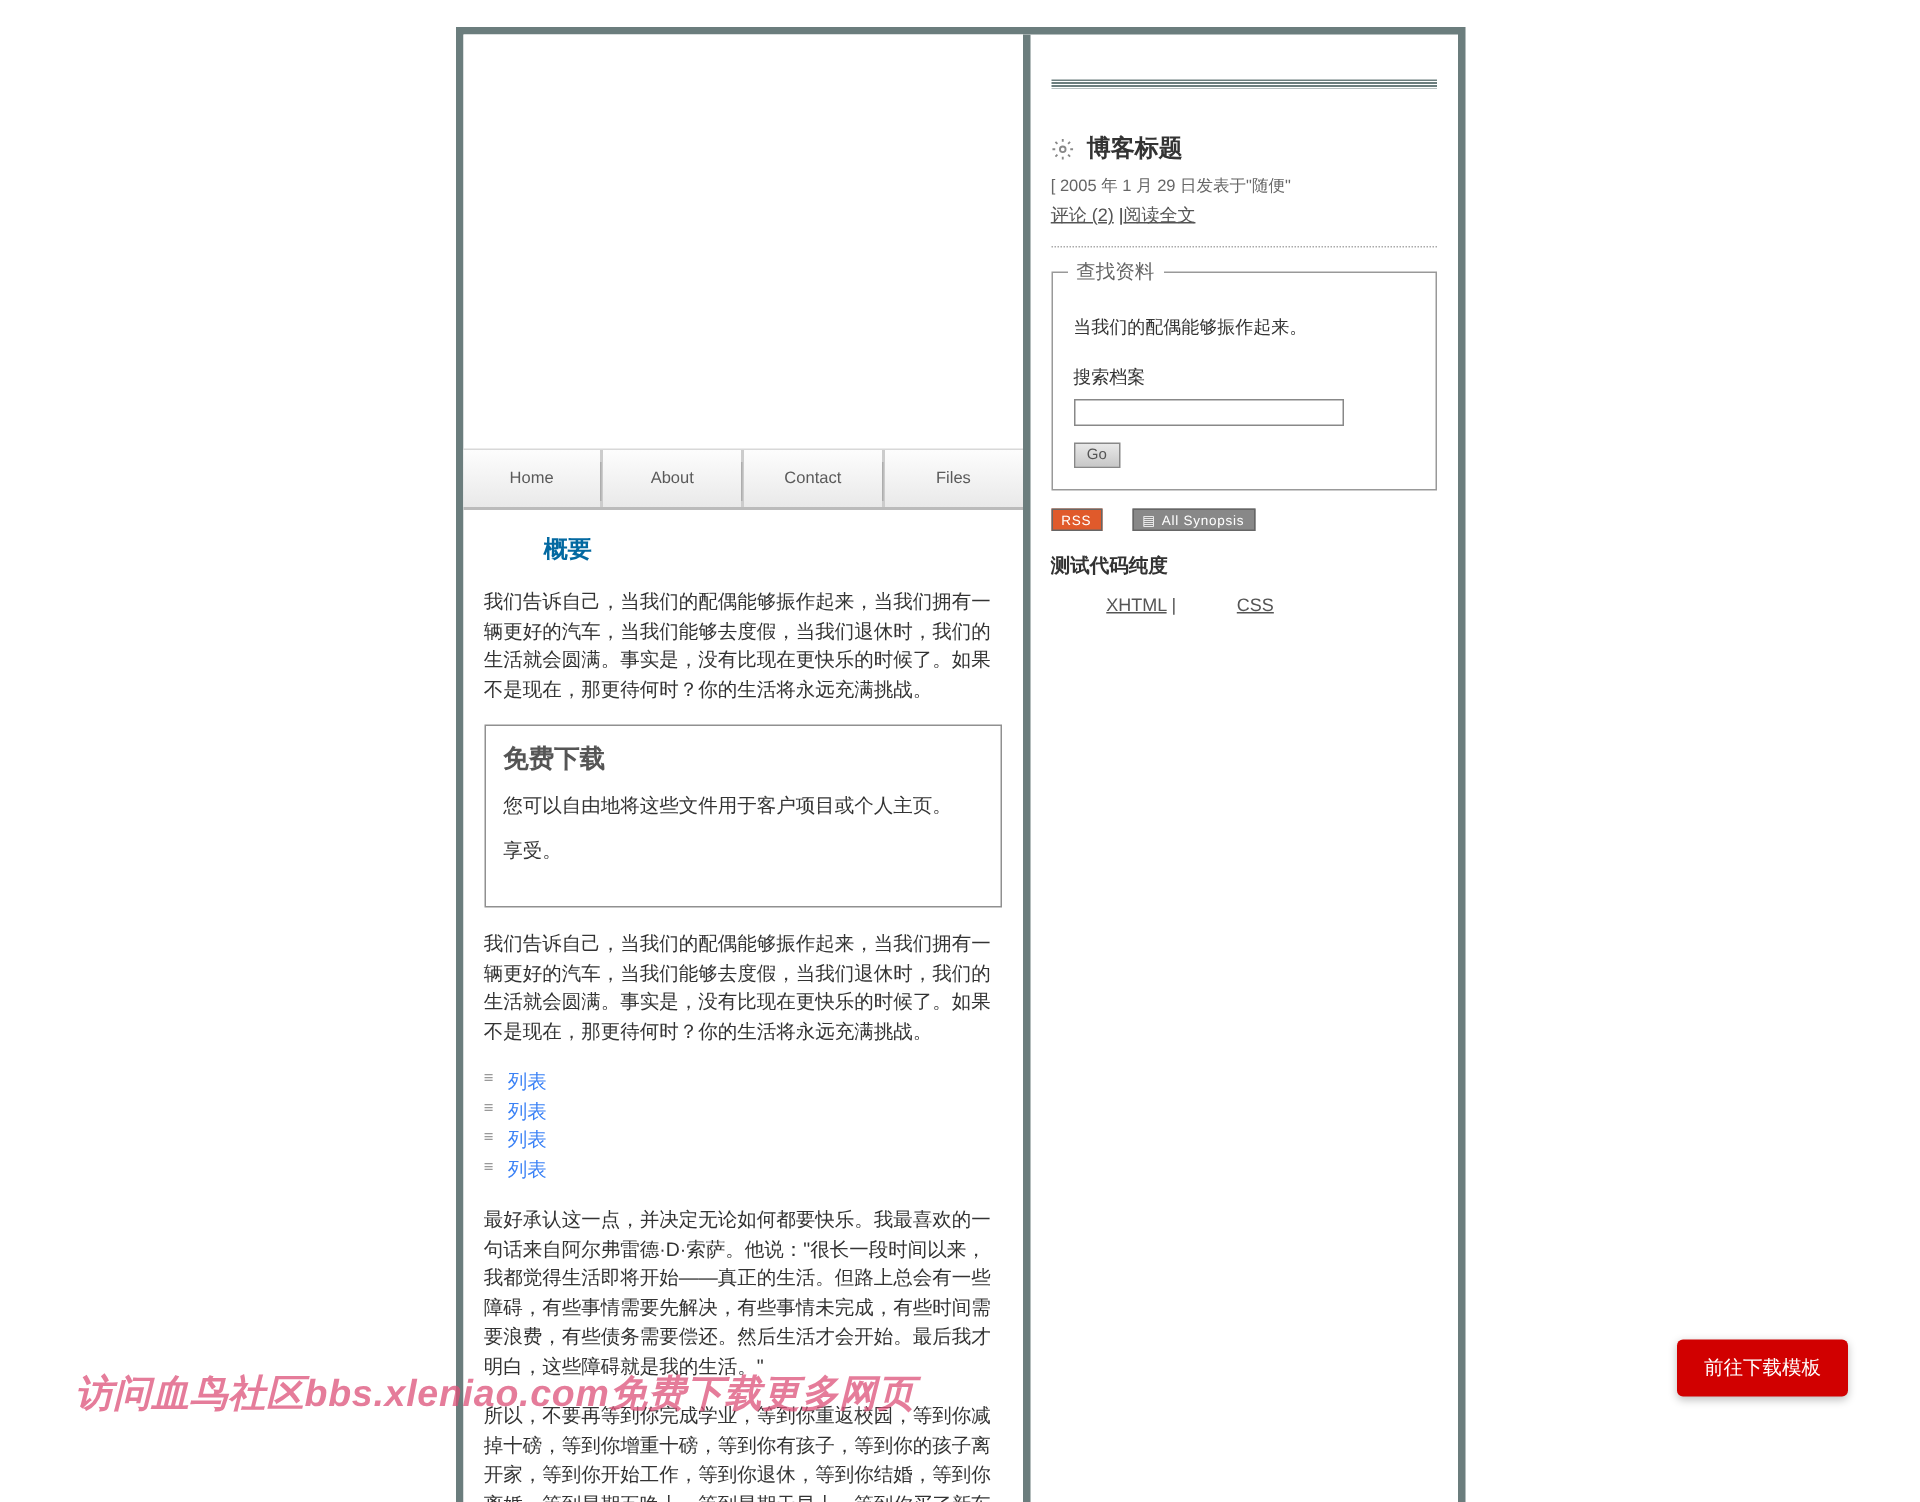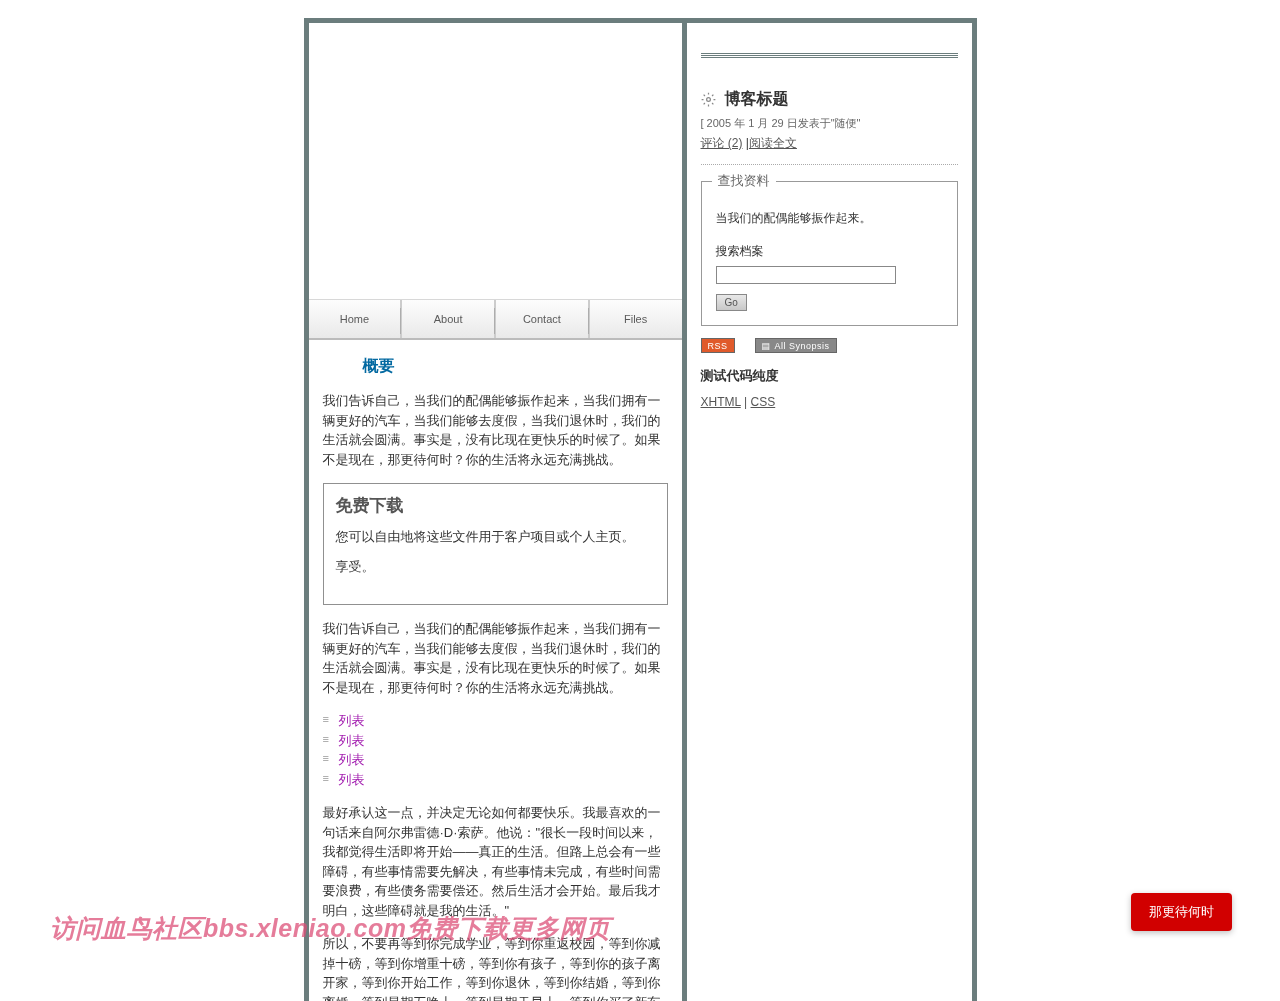--- a/index.html
+++ b/index.html
@@ -74,21 +74,21 @@
   font-size: 17px;
   font-weight: bold;
   color: #555;
   margin-bottom: 10px;
 }
 .download-box p { margin-bottom: 10px; }
 .download-box p:last-child { margin-bottom: 16px; }
 ul.bullets { list-style: none; margin: 0 0 14px 0; }
 ul.bullets li {
   font-size: 13px;
-  color: #a21caf;
+  color: #3b82f6;
   line-height: 1.5;
   position: relative;
   padding-left: 16px;
 }
 ul.bullets li::before {
   content: "≡";
   position: absolute;
   left: 0;
   color: #999;
   font-size: 11px;
@@ -226,20 +226,21 @@
   color: #333;
   margin-bottom: 10px;
 }
 .validate-links {
   font-size: 12px;
   color: #555;
 }
 .validate-links a {
   color: #555;
   text-decoration: underline;
+  margin-left: 37px;
 }
 .watermark {
   position: fixed;
   bottom: 56px;
   left: 50px;
   font-size: 25px;
   font-weight: bold;
   font-style: italic;
   color: rgba(220, 80, 120, 0.75);
   letter-spacing: 0.5px;
@@ -329,13 +330,13 @@
     </div>
 
     <div class="code-purity">测试代码纯度</div>
     <div class="validate-links">
       <a href="#">XHTML</a><span> | </span><a href="#">CSS</a>
     </div>
   </div>
 </div>
 
 <div class="watermark">访问血鸟社区bbs.xleniao.com免费下载更多网页</div>
-<div class="floating-btn">那更待何时</div>
+<div class="floating-btn">前往下载模板</div>
 
 </body></html>

